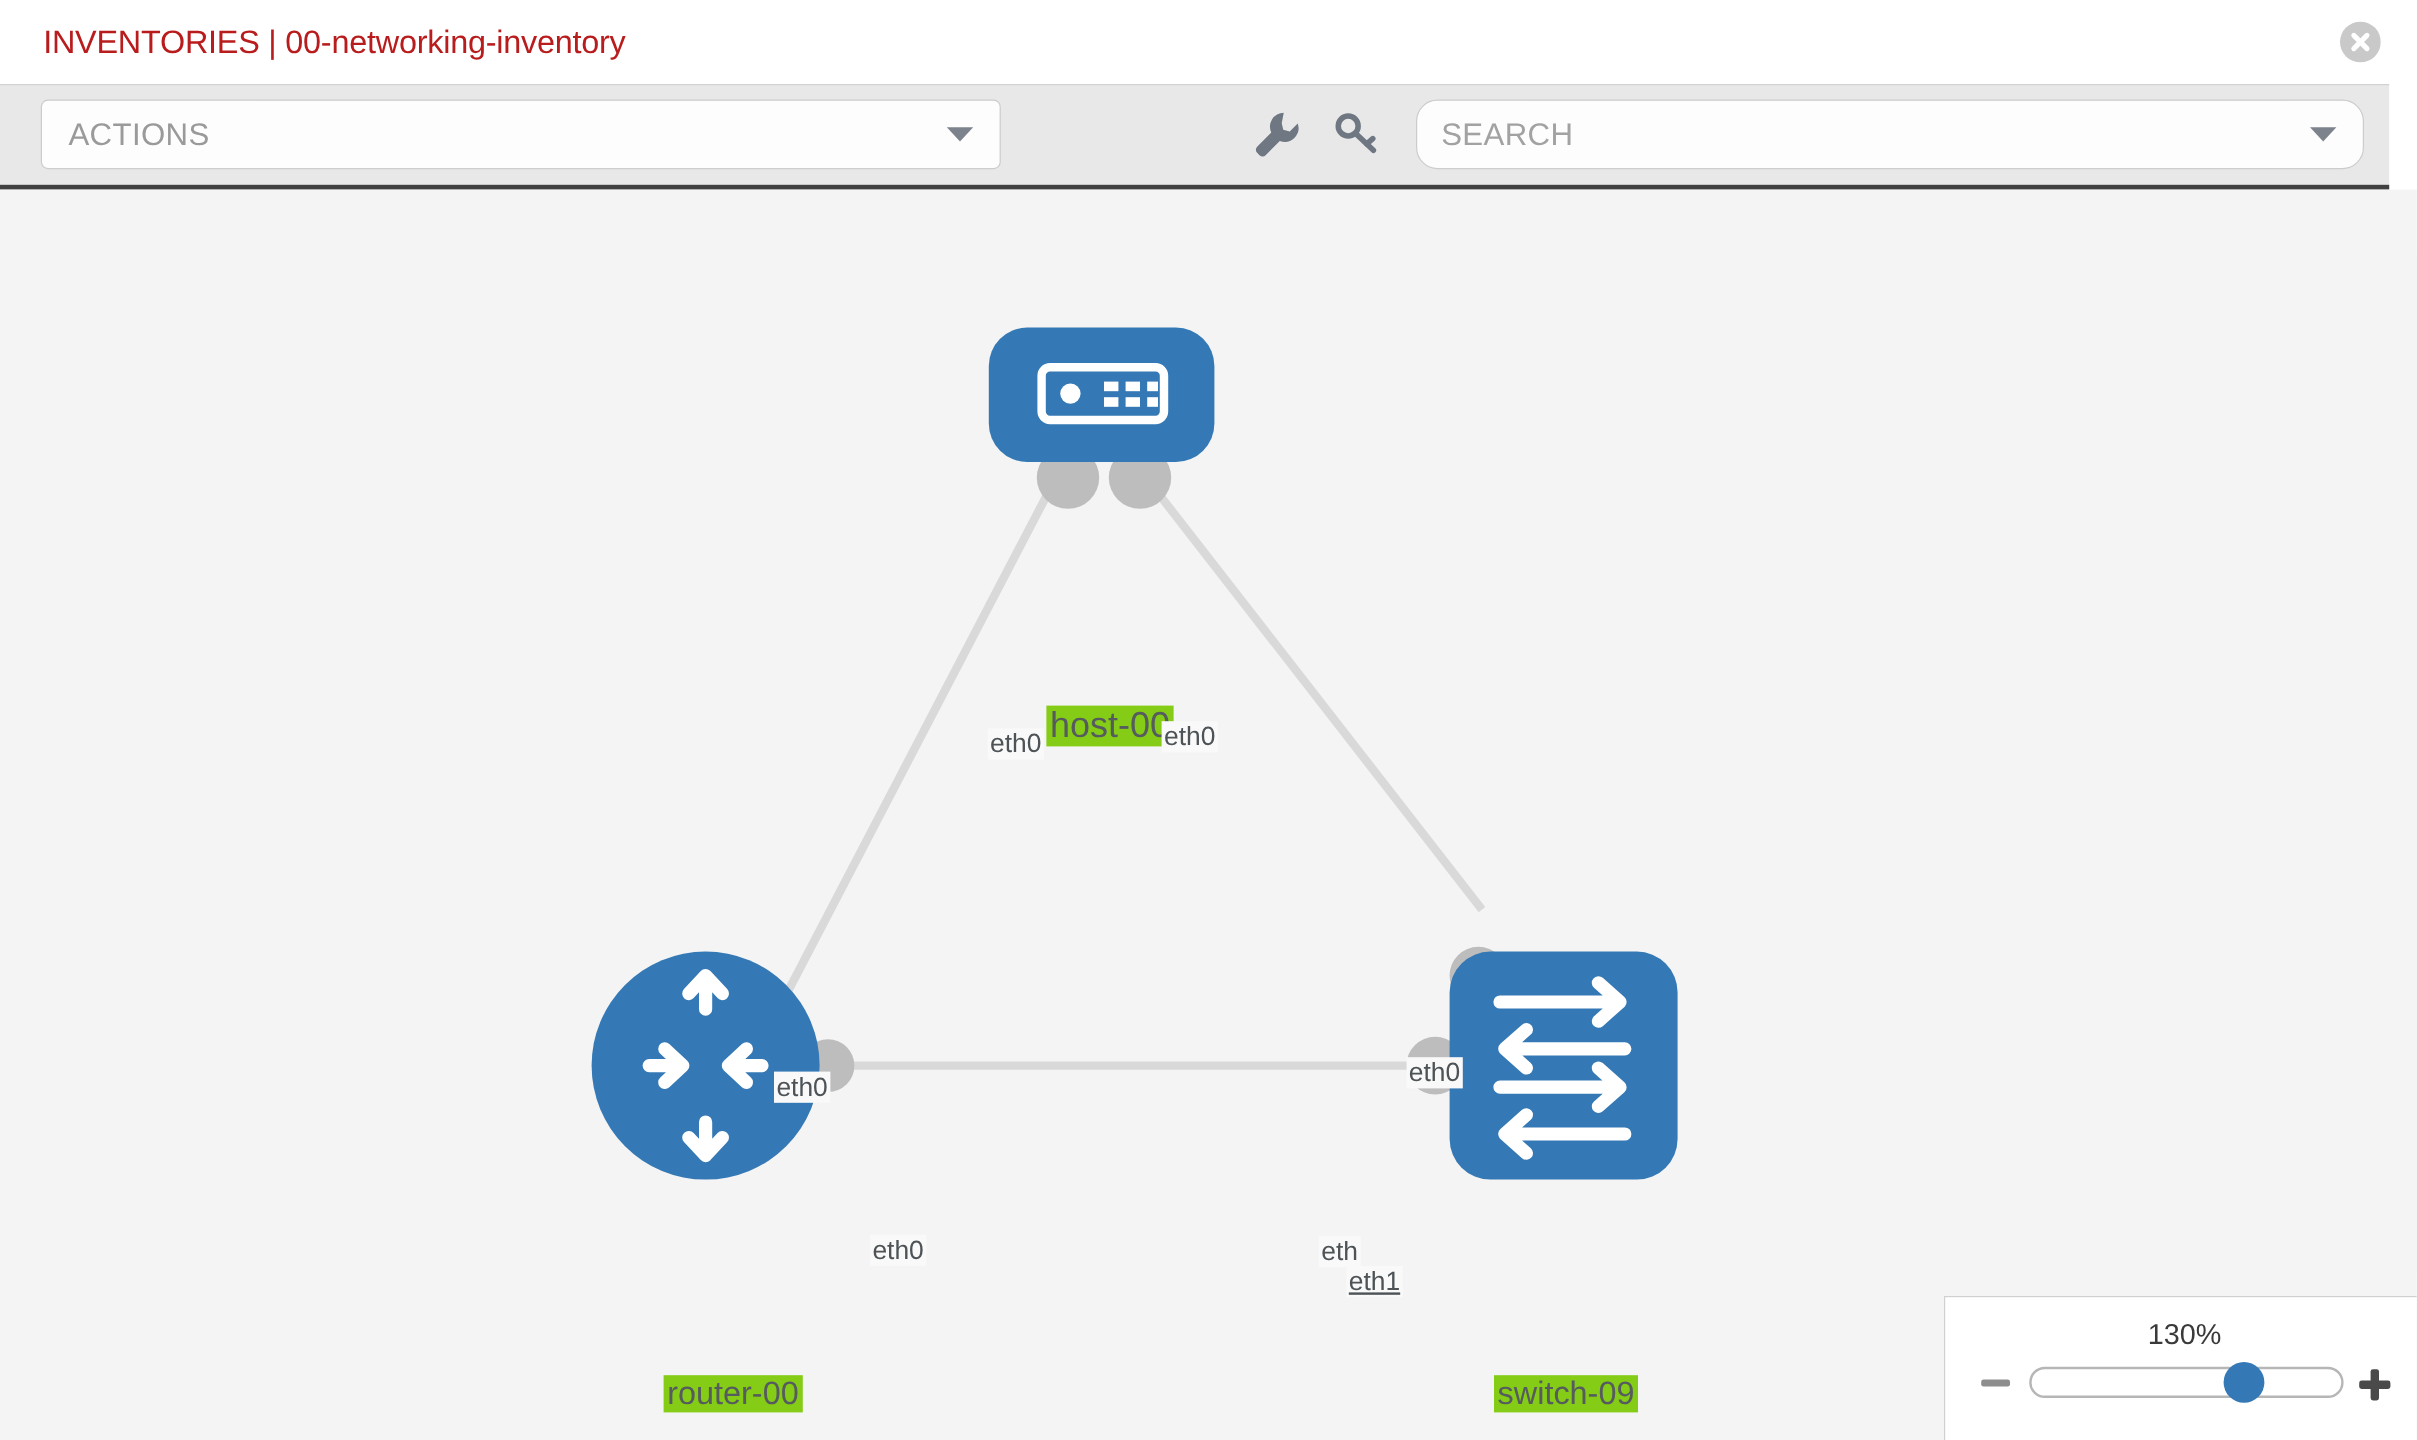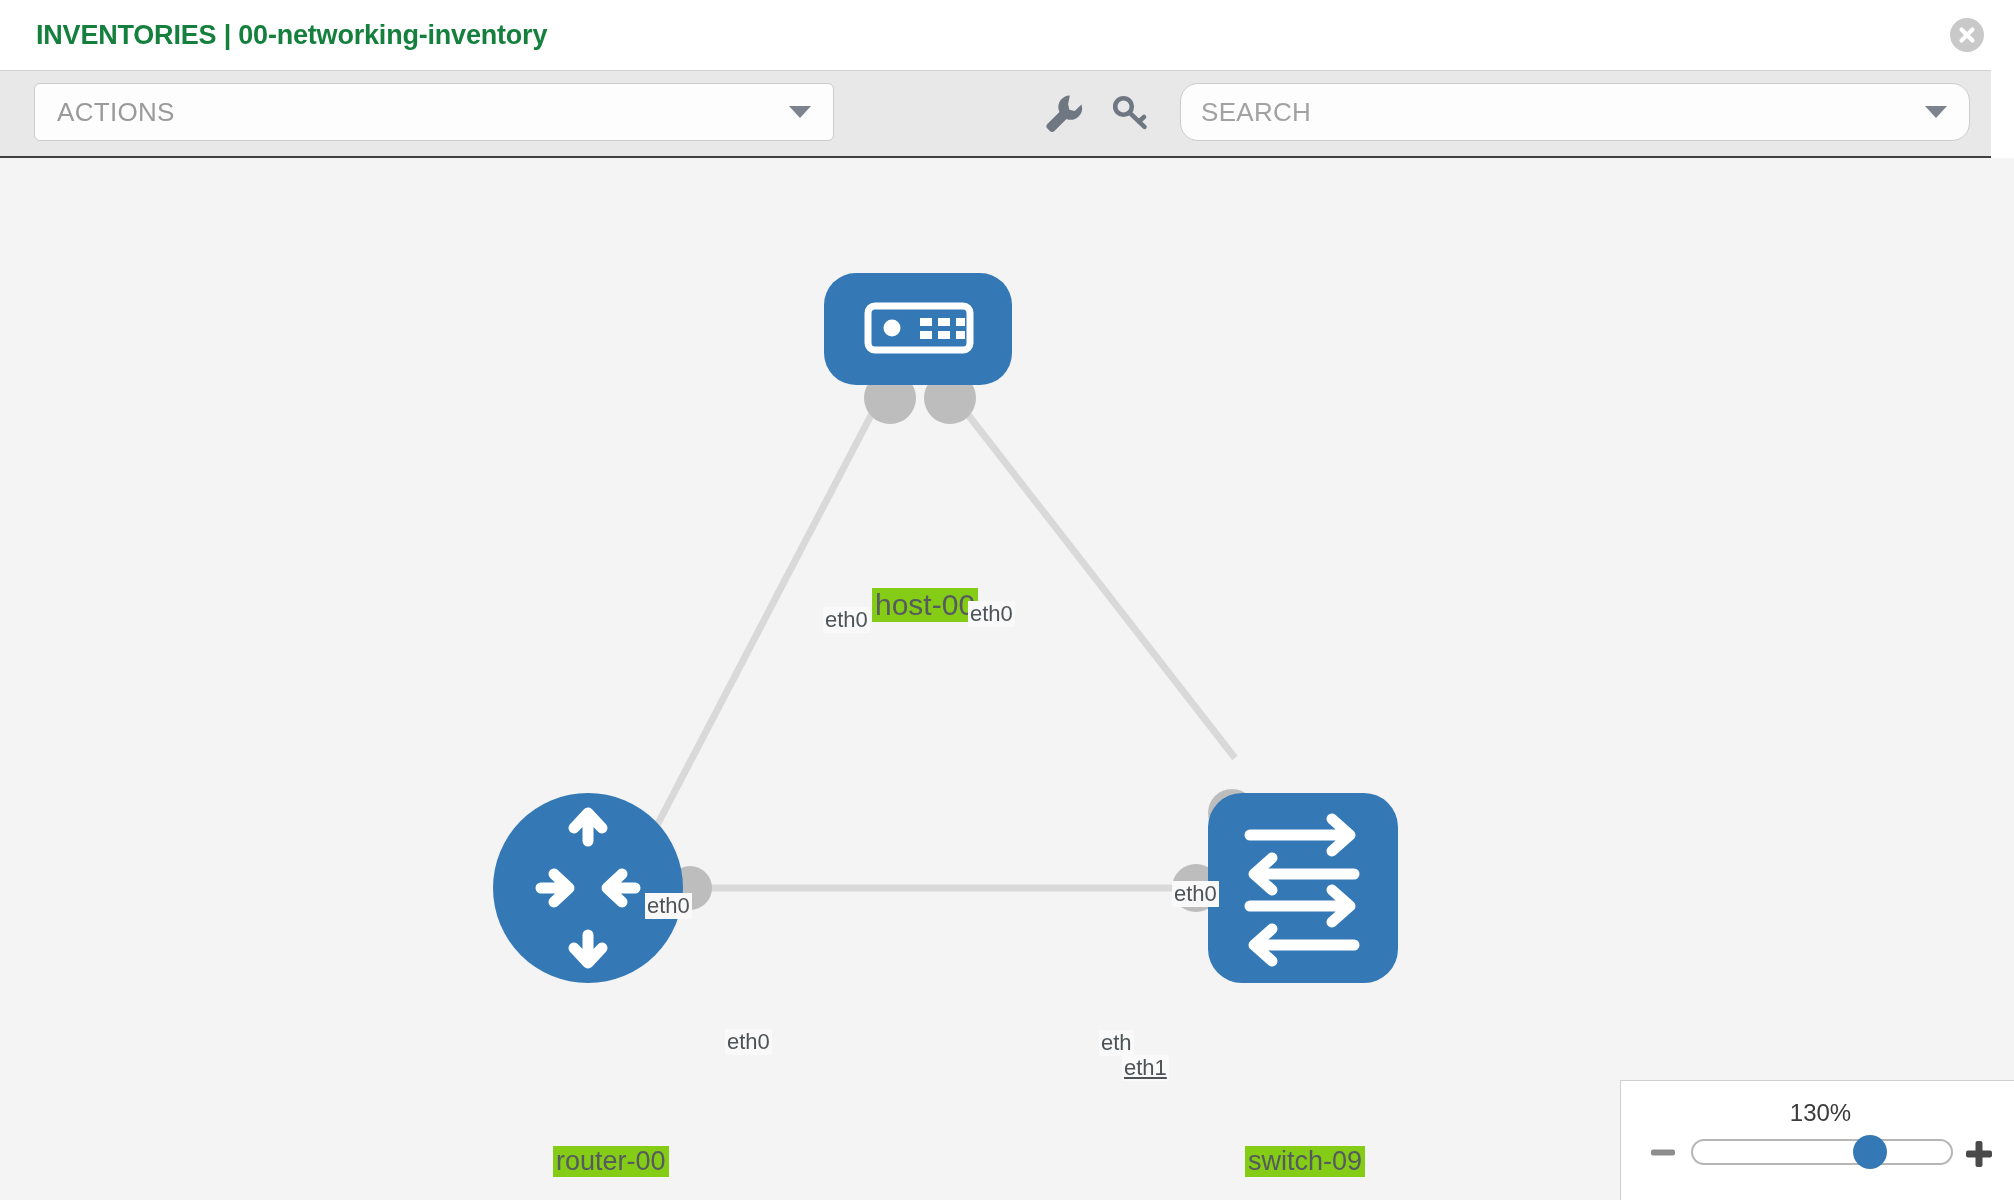--- a/index.html
+++ b/index.html
@@ -13,39 +13,39 @@
   
   .header {
     position: absolute; left: 0; top: 0;
     width: 2014px; height: 70px;
     background: #ffffff;
     display: flex; align-items: center;
   }
   .page-title {
     margin-left: 36px;
     font-size: 27px;
-    font-weight: bold;
-    color: #15803d;
+    font-weight: normal;
+    color: #b91c1c;
     letter-spacing: -0.2px;
     white-space: nowrap;
   }
   .close-btn {
     position: absolute; right: 30px; top: 50%;
     transform: translateY(-50%);
     width: 34px; height: 34px;
     cursor: pointer;
   }
 
   
   .toolbar {
     position: absolute; left: 0; top: 70px;
     width: 1991px; height: 88px;
     background: #e8e8e8;
     border-top: 1px solid #d2d2d2;
-    border-bottom: 2px solid #404040;
+    border-bottom: 4px solid #404040;
   }
   .actions-select {
     position: absolute; left: 34px; top: 12px;
     width: 800px; height: 58px;
     background: #fdfdfd;
     border: 1px solid #ccc;
     border-radius: 6px;
     display: flex; align-items: center;
     cursor: pointer;
   }

